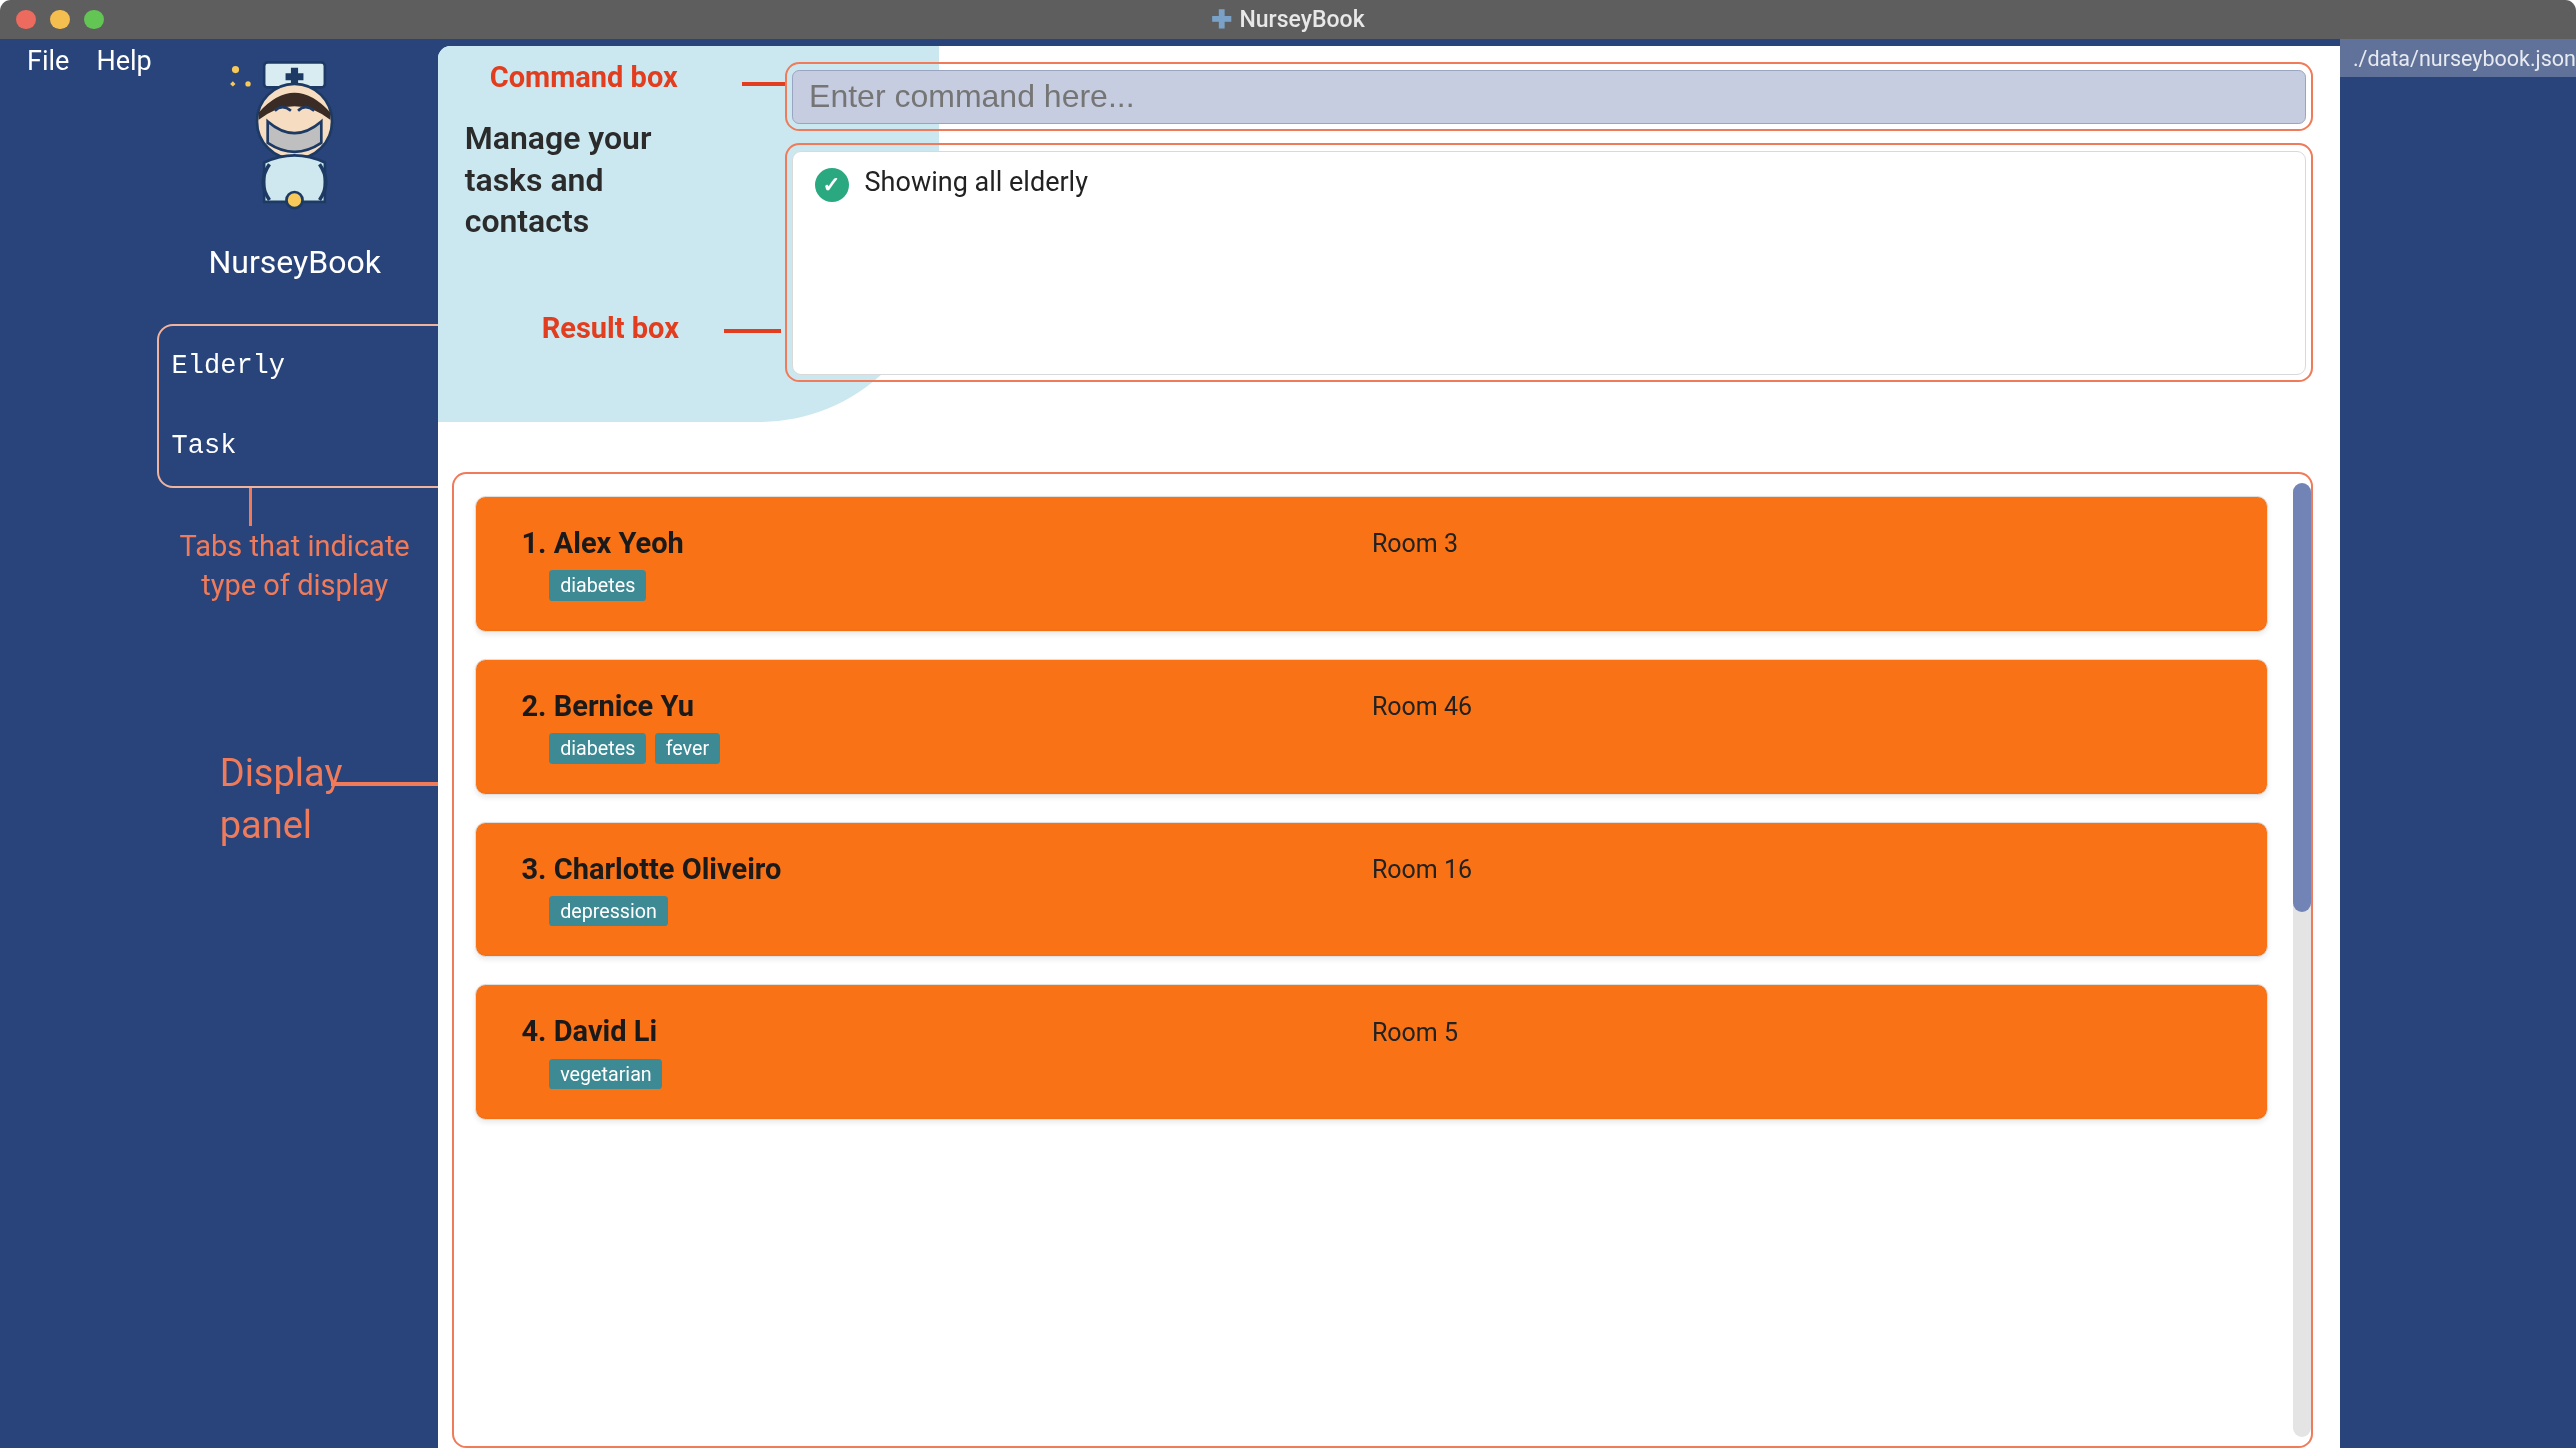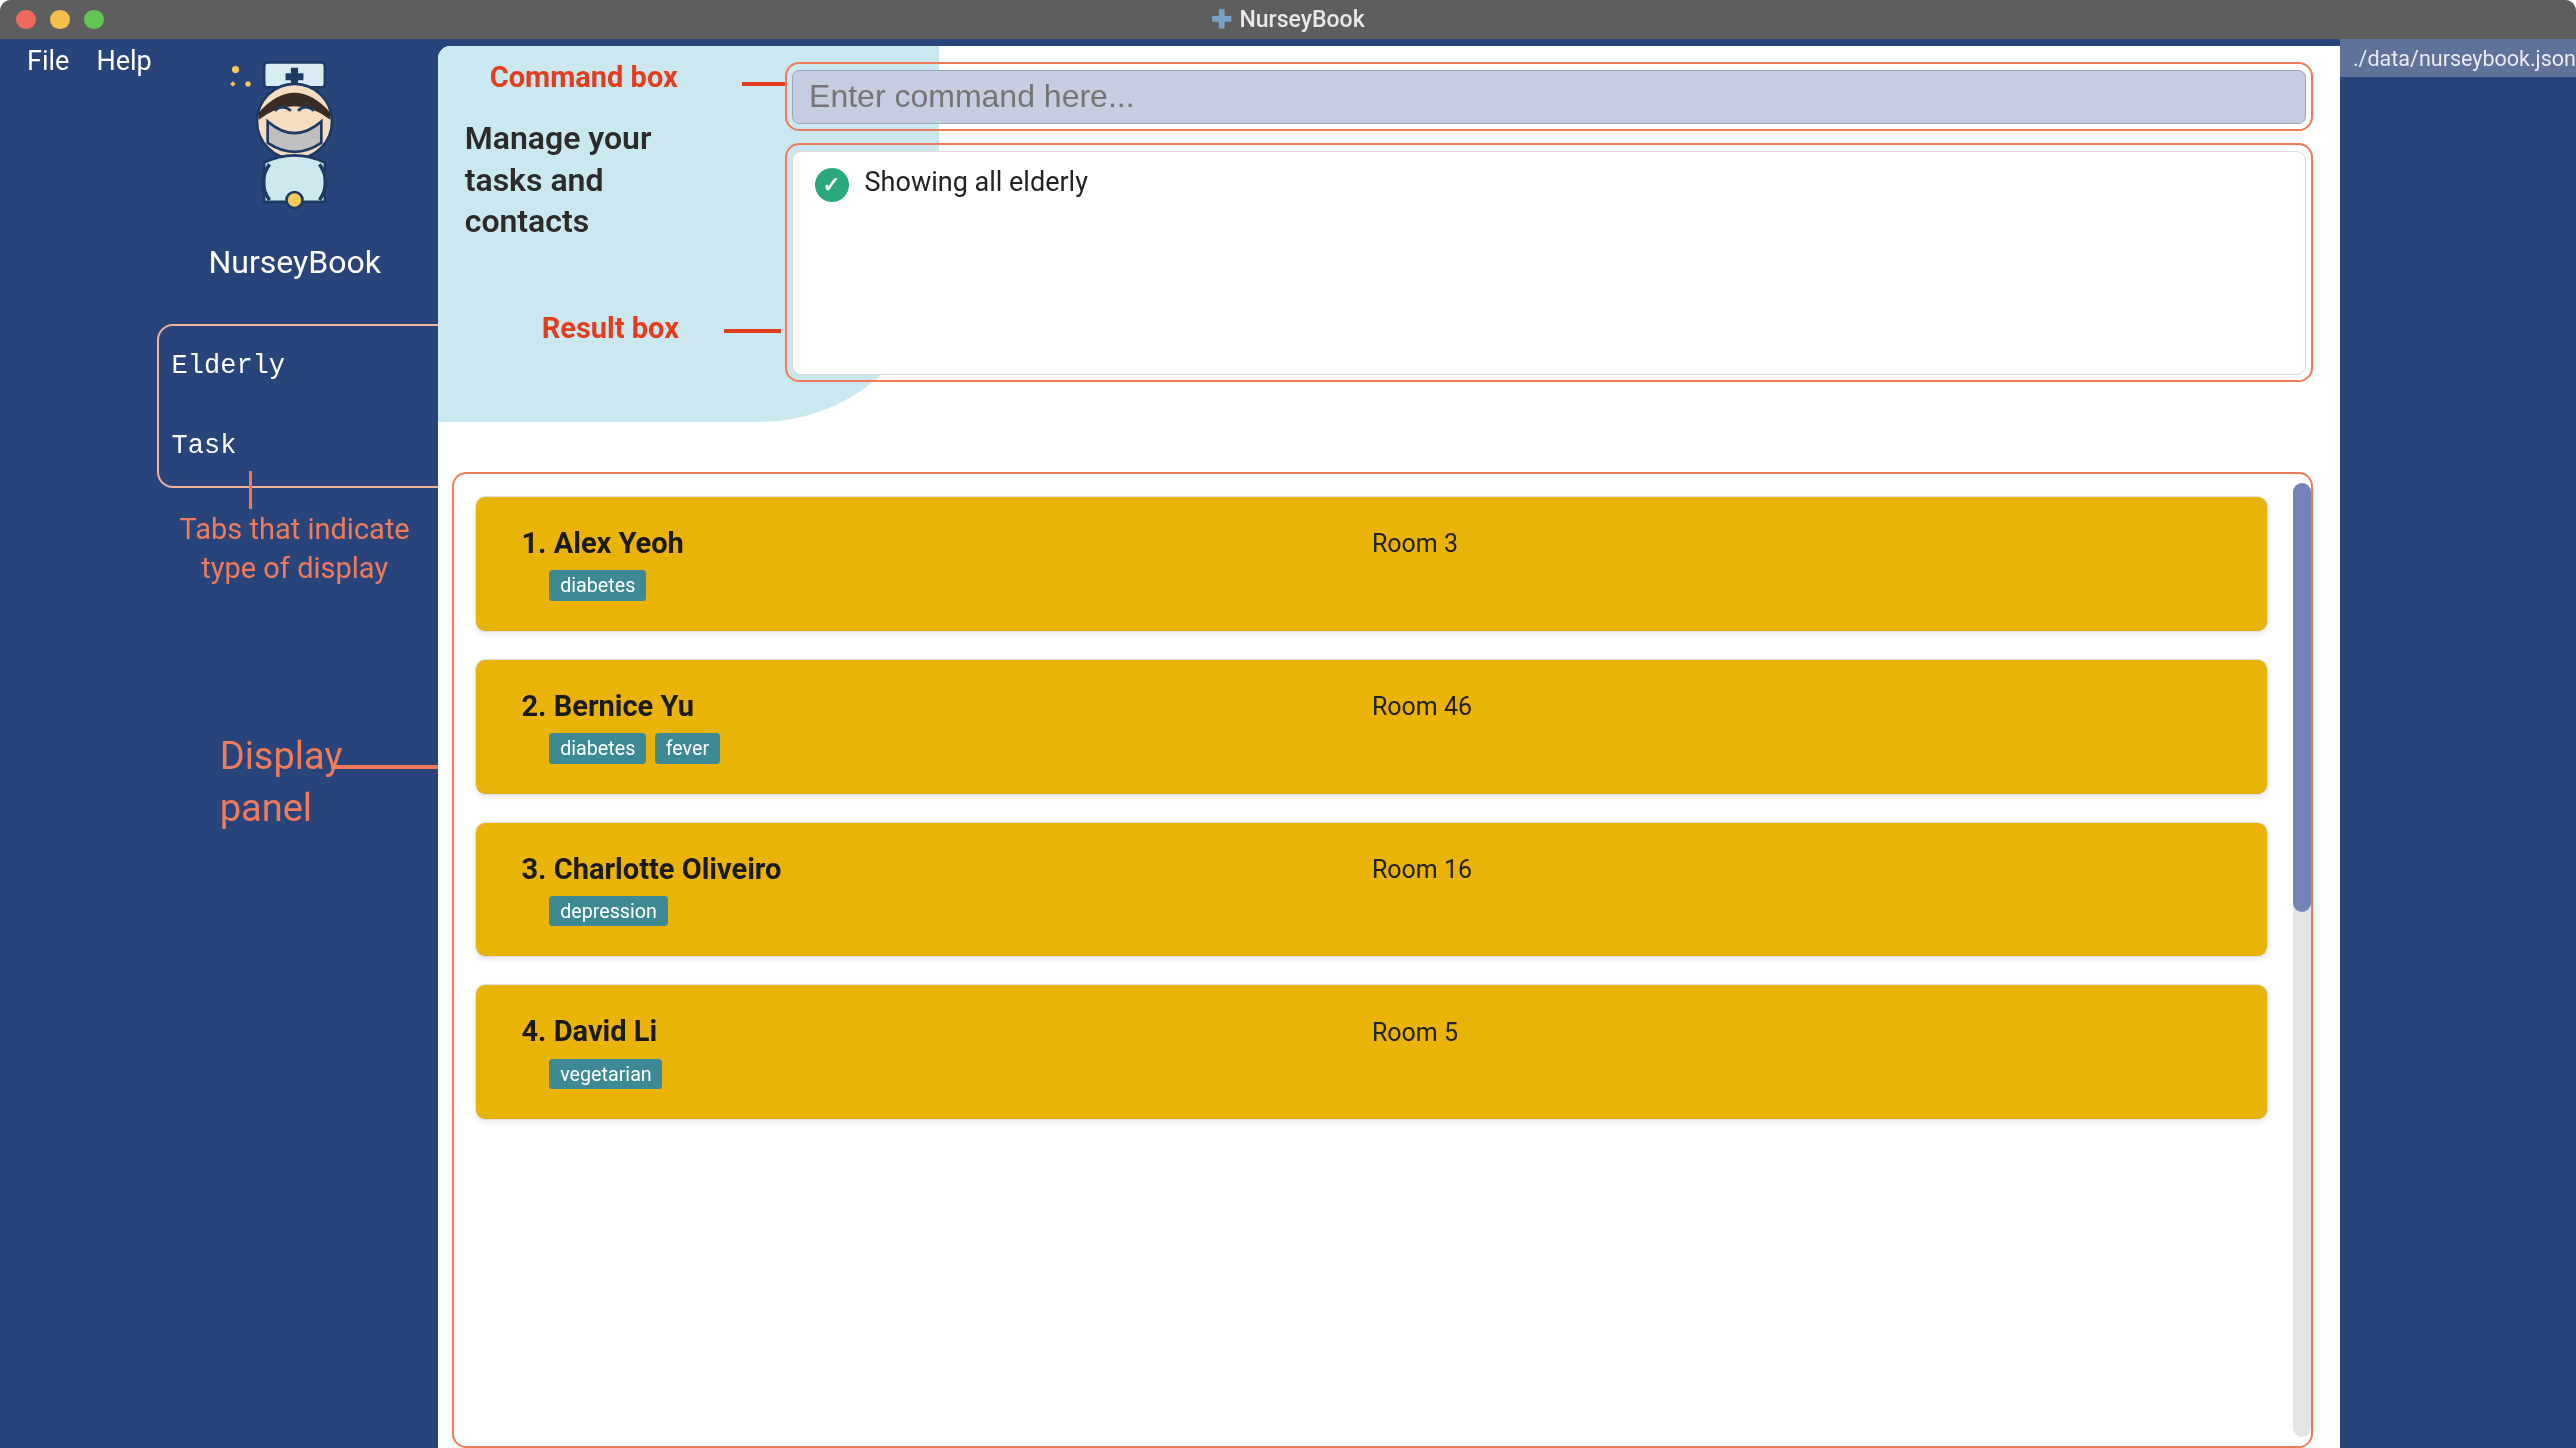--- a/index.html
+++ b/index.html
@@ -107,21 +107,21 @@
   .tab-item {
     color:#fff;
     font-size:27px;
     padding: 25px 12.5px;
     cursor:pointer;
   }
   .tabs-annotation {
     text-align:center;
     color:#f07b5a;
     font-size:29px;
-    margin-top: 22px;
+    margin-top: 39px;
     line-height:1.35;
     padding: 0 23px;
     position:relative;
   }
   .tabs-connector {
     position:absolute;
     width:3.6px; height:38px;
     background:#f07b5a;
     left: 97px;
     top: -39px;
@@ -281,21 +281,21 @@
     display:flex;
     align-items:flex-start;
   }
   .scrollbar-thumb {
     width:100%;
     height:45%;
     background:#7284b5;
     border-radius:9px;
   }
   .card {
-    background:#eab308;
+    background:#f97316;
     border:0.9px solid #e0e0e0;
     border-radius:10.7px;
     box-shadow: 0 2.7px 5.4px rgba(0,0,0,0.08), inset 0 -1.8px 0 rgba(0,0,0,0.02);
     margin: 12.5px 12.5px 27px 12.5px;
     padding: 29px 45px 30px 45px;
     display:grid;
     grid-template-columns: 1fr 1fr;
     align-items:start;
   }
   .card-left {}

